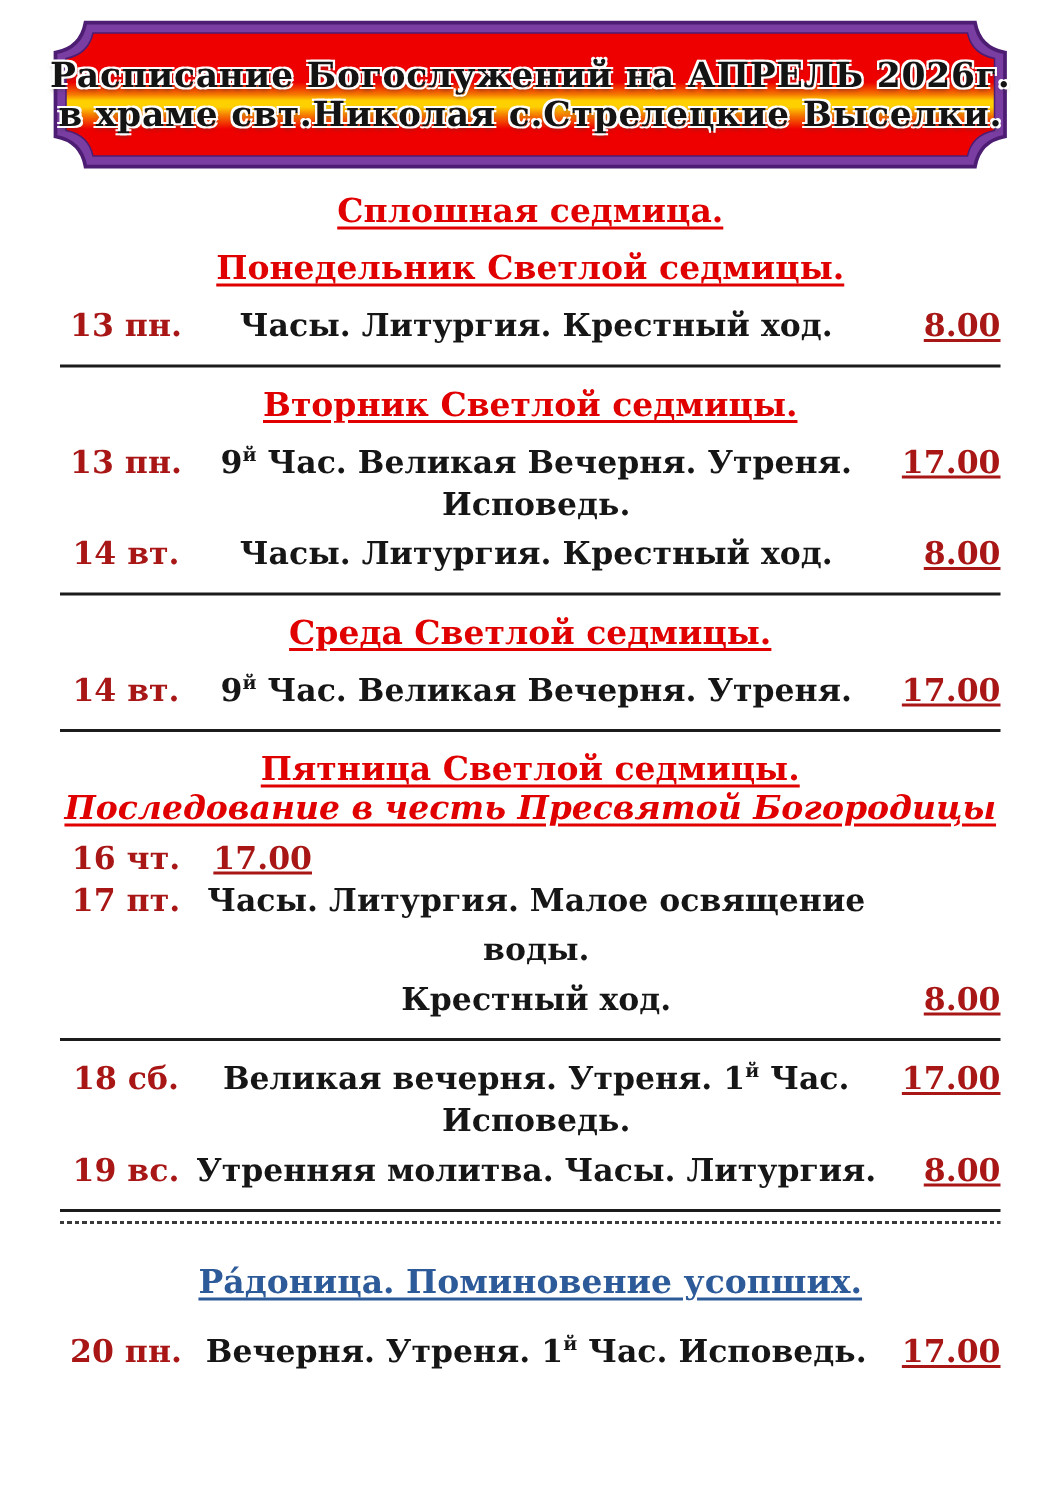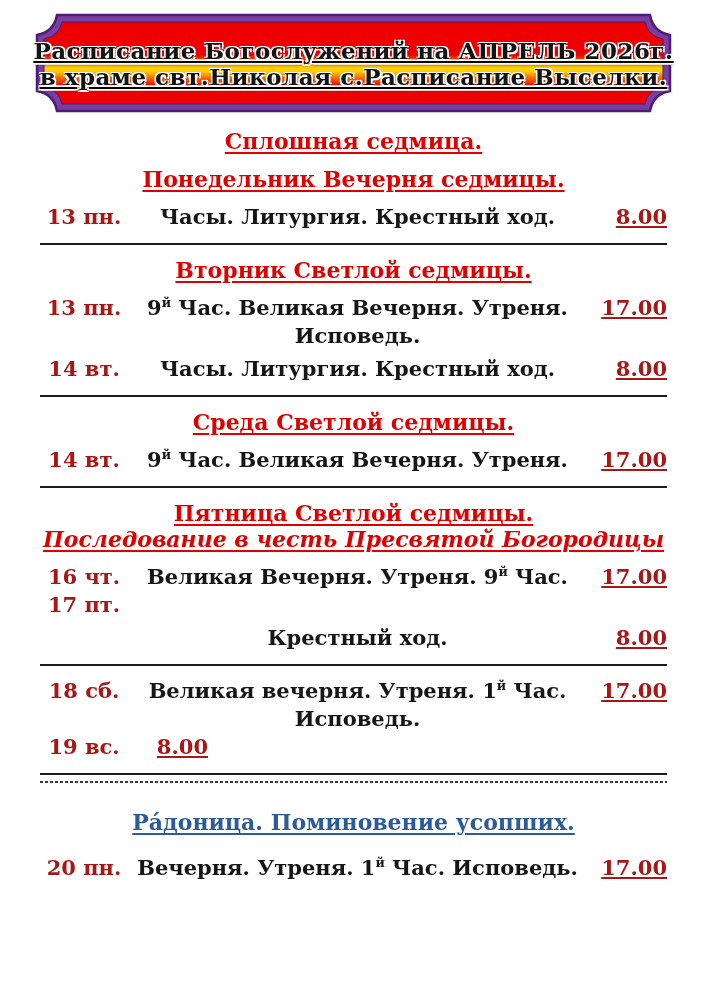--- a/index.html
+++ b/index.html
@@ -12,21 +12,21 @@
   html, body { width: 707px; height: 1000px; background: #ffffff; overflow: hidden; }
   body { font-family: "DejaVu Serif", "Liberation Serif", serif; font-weight: bold; }
 
   .page { width: 707px; height: 1000px; position: relative; }
 
   
   .banner { position: relative; margin: 13px 35px 0 35px; width: 637px; height: 100px; }
   .banner svg { position: absolute; inset: 0; width: 100%; height: 100%; }
   .banner-text {
     position: absolute; inset: 0; display: flex; flex-direction: column;
-    justify-content: center; align-items: center; padding-top: 2px; text-decoration: underline;
+    justify-content: center; align-items: center; padding-top: 2px;
   }
   .banner-line {
     color: #141414; font-size: 23px; line-height: 26px; letter-spacing: 0.5px;
     text-shadow: -1.5px -1.5px 0 #fff, 1.5px -1.5px 0 #fff, -1.5px 1.5px 0 #fff,
                  1.5px 1.5px 0 #fff, 0 2px 3px rgba(60,60,60,.55);
     white-space: nowrap;
   }
 
   
   .intro-heading { margin-top: 15px; }
@@ -76,28 +76,28 @@
           <stop offset="0.67" stop-color="#f57900"></stop>
           <stop offset="0.78" stop-color="#ee0000"></stop>
           <stop offset="1" stop-color="#ee0000"></stop>
         </linearGradient>
       </defs>
       <path d="M 22 2 L 615 2 Q 618 19 635 22 L 635 78 Q 618 81 615 98 L 22 98 Q 19 81 2 78 L 2 22 Q 19 19 22 2 Z" fill="#7a3da2" stroke="#4d1d73" stroke-width="2.5"></path>
       <path d="M 27 9 L 610 9 Q 613 23 628 26 L 628 74 Q 613 77 610 91 L 27 91 Q 24 77 9 74 L 9 26 Q 24 23 27 9 Z" fill="url(#bannerGrad)" stroke="#4d1d73" stroke-width="1"></path>
     </svg>
     <div class="banner-text">
       <div class="banner-line">Расписание Богослужений на АПРЕЛЬ 2026г.</div>
-      <div class="banner-line">в храме свт.Николая с.Расписание Выселки.</div>
+      <div class="banner-line">в храме свт.Николая с.Стрелецкие Выселки.</div>
     </div>
   </div>
 
   <div class="h-center h-red intro-heading">Сплошная седмица.</div>
 
   <div class="section">
-    <div class="h-center h-red sec-heading">Понедельник Вечерня седмицы.</div>
+    <div class="h-center h-red sec-heading">Понедельник Светлой седмицы.</div>
     <div class="rows">
       <div class="row">
         <span class="date">13 пн.</span>
         <span class="svc"><span>Часы. Литургия. Крестный ход.</span><sup></sup><span></span></span>
         <span class="time">8.00</span>
       </div>
     </div>
     <div class="sep"></div>
   </div>
 
@@ -129,45 +129,46 @@
     </div>
     <div class="sep"></div>
   </div>
 
   <div class="section">
     <div class="h-center h-red sec-heading">Пятница Светлой седмицы.</div>
     <div class="h-center h-red h-italic">Последование в честь Пресвятой Богородицы</div>
     <div class="rows">
       <div class="row">
         <span class="date">16 чт.</span>
-        <span class="svc"><span>Великая Вечерня. Утреня. 9</span><sup>й</sup><span> Час.</span></span>
         <span class="time">17.00</span>
       </div>
       <div class="row">
         <span class="date">17 пт.</span>
+        <span class="svc"><span>Часы. Литургия. Малое освящение воды.</span><sup></sup><span></span></span>
         <span class="time"></span>
       </div>
       <div class="row">
         <span class="date"></span>
         <span class="svc"><span>Крестный ход.</span><sup></sup><span></span></span>
         <span class="time">8.00</span>
       </div>
     </div>
     <div class="sep"></div>
   </div>
 
   <div class="section">
     <div class="rows">
       <div class="row">
         <span class="date">18 сб.</span>
         <span class="svc"><span>Великая вечерня. Утреня. 1</span><sup>й</sup><span> Час. Исповедь.</span></span>
         <span class="time">17.00</span>
       </div>
       <div class="row">
         <span class="date">19 вс.</span>
+        <span class="svc"><span>Утренняя молитва. Часы. Литургия.</span><sup></sup><span></span></span>
         <span class="time">8.00</span>
       </div>
     </div>
     <div class="sep"></div>
     <div class="sep-dash-dark"></div>
   </div>
 
   <div class="section sec-last">
     <div class="h-center h-blue sec-heading">Ра́доница. Поминовение усопших.</div>
     <div class="rows">

